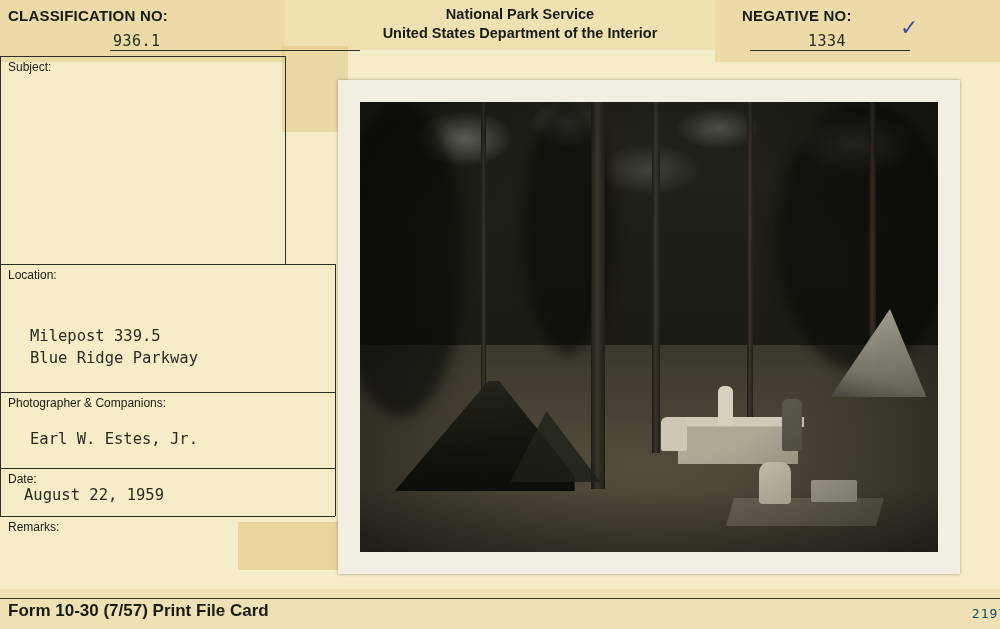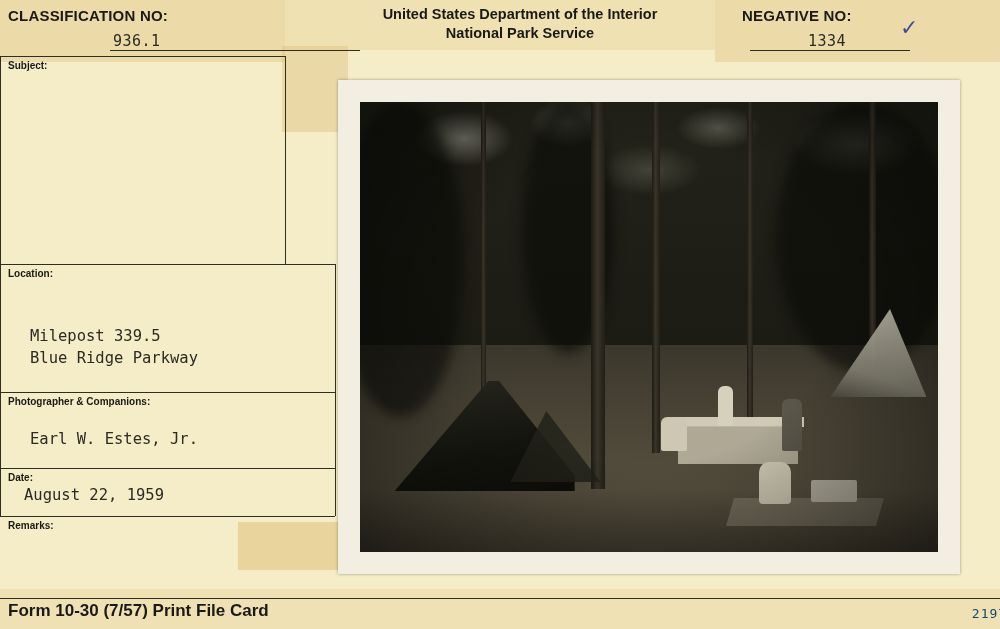--- a/index.html
+++ b/index.html
@@ -72,22 +72,22 @@
   }
   .tick {
     position: absolute;
     width: 1px;
     background: #2e2e22;
   }
 
   
   .field-label {
     position: absolute;
-    font-weight: bold;
-    font-size: 10px;
+    font-weight: normal;
+    font-size: 12px;
   }
   #subject-label  { left: 8px; top: 60px; }
   #location-label { left: 8px; top: 268px; }
   #photog-label   { left: 8px; top: 396px; text-align: right; }
   #date-label     { left: 8px; top: 472px; }
   #remarks-label  { left: 8px; top: 520px; }
 
   .field-value {
     position: absolute;
     font-family: "DejaVu Sans Mono", monospace;
@@ -225,22 +225,22 @@
   <div class="paper-tint" id="tint-strip"></div>
   <div class="paper-tint" id="tint-top-right"></div>
   <div class="paper-tint" id="tint-bottom"></div>
   <div class="paper-tint" id="tape-left"></div>
   <div class="paper-tint" id="tape-topmid"></div>
 
   <div class="hdr-label" id="classification-label">CLASSIFICATION NO:</div>
   <div class="hand" id="classification-value">936.1</div>
 
   <div id="agency-block">
+    <div>National Park Service</div>
     <div>United States Department of the Interior</div>
-    <div>National Park Service</div>
   </div>
 
   <div class="hdr-label" id="negative-label">NEGATIVE NO:</div>
   <div class="hand" id="negative-value">1334</div>
   <div id="check-mark">✓</div>
 
   <div class="rule" style="left:110px; top:50px; width:250px;"></div>
   <div class="rule" style="left:750px; top:50px; width:160px;"></div>
   <div class="rule" style="left:0; top:56px; width:285px;"></div>
   <div class="rule" style="left:0; top:264px; width:335px;"></div>

